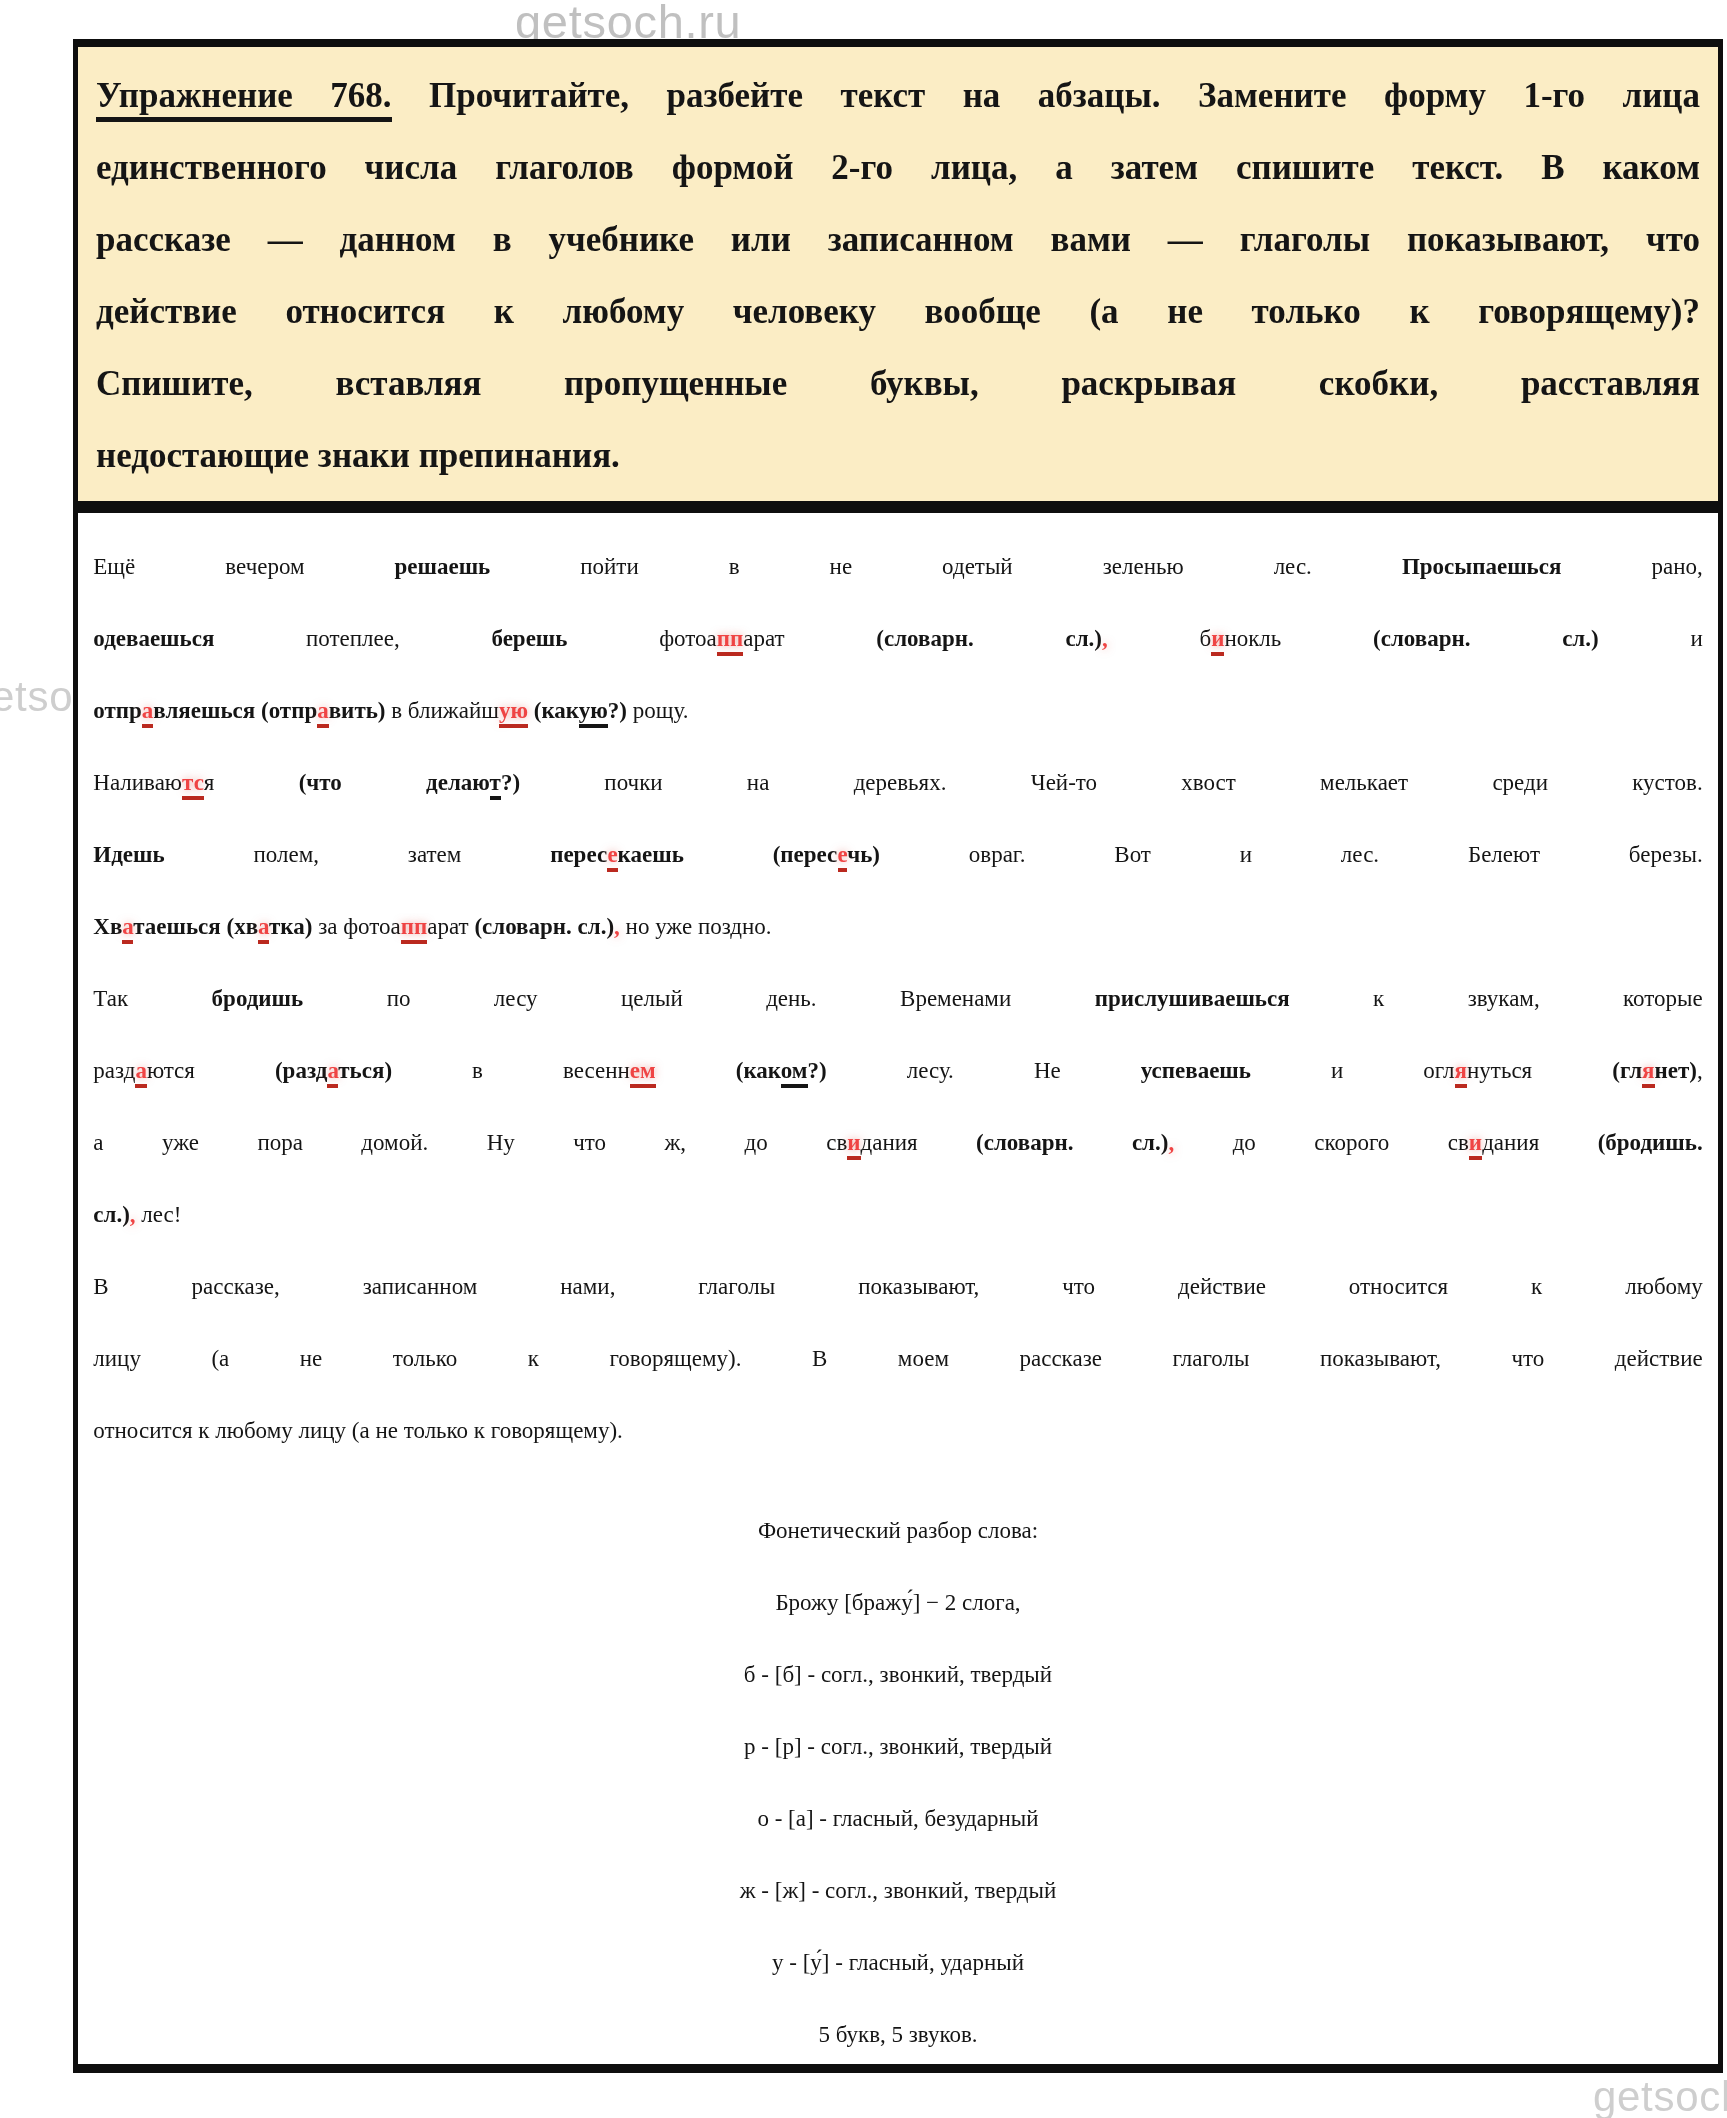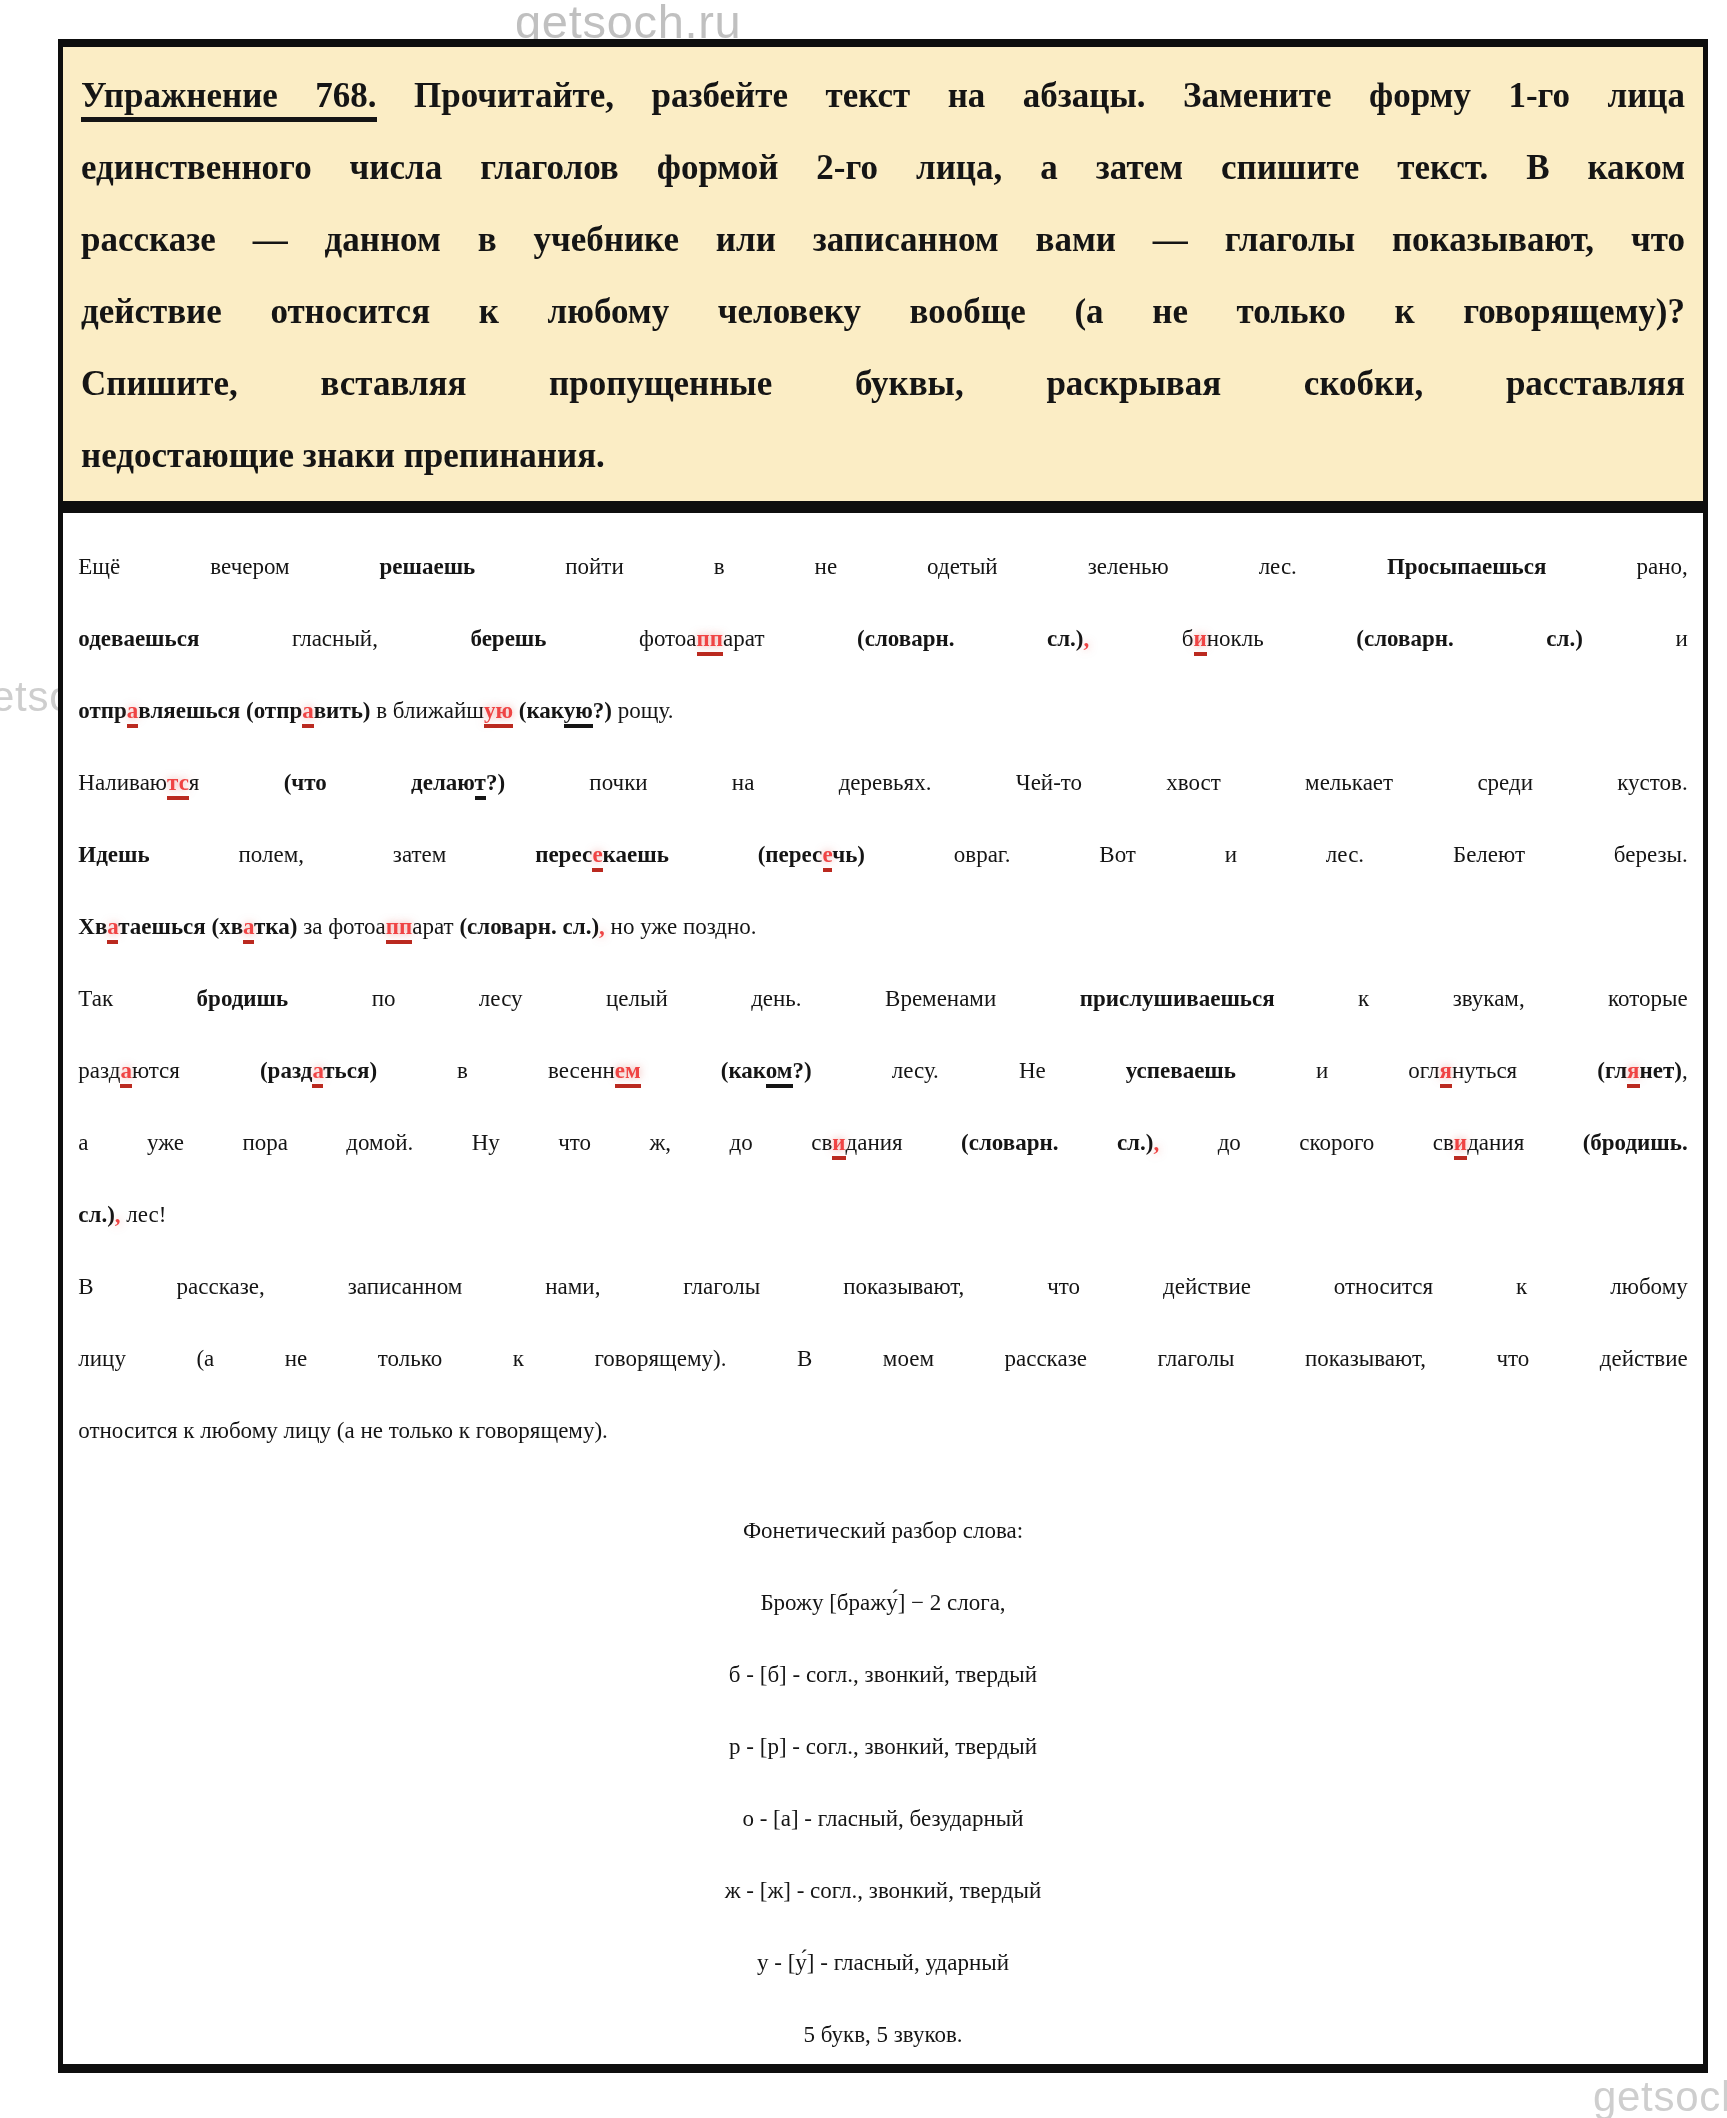--- a/index.html
+++ b/index.html
@@ -2,21 +2,21 @@
 <html style="font-size:11px"><head>
 <meta charset="utf-8">
 <style>
   html,body{margin:0;padding:0;}
   body{
     width:1728px;height:2119px;position:relative;overflow:hidden;
     background:#ffffff;
     font-family:"Liberation Serif","DejaVu Serif",serif;
     color:#151515;
   }
-  .box{position:absolute;box-sizing:border-box;border:5.6px solid #0e0e0e;}
+  .box{position:absolute;box-sizing:border-box;border:5.6px solid #0e0e0e;margin-left:15px;}
   .task-box{
     left:58px;top:39px;width:1650px;height:467px;
     background:#fbedc5;border-top-width:8.3px;
     padding:12.5px 18px 0 18px;
     font-weight:bold;font-size:35px;line-height:72px;
   }
   .answer-box{
     left:58px;top:506px;width:1650px;height:1567px;
     background:#ffffff;border-top-width:7px;border-bottom-width:9.7px;
     padding:18px 15.3px 0 15.3px;
@@ -70,21 +70,21 @@
     <div class="jline"><span class="bold">единственного числа глаголов формой 2-го лица, а затем спишите текст. В каком</span></div>
     <div class="jline"><span class="bold">рассказе — данном в учебнике или записанном вами — глаголы показывают, что</span></div>
     <div class="jline"><span class="bold">действие относится к любому человеку вообще (а не только к говорящему)?</span></div>
     <div class="jline"><span class="bold">Спишите, вставляя пропущенные буквы, раскрывая скобки, расставляя</span></div>
     <div class="jline last"><span class="bold">недостающие знаки препинания.</span></div>
   </div>
 
 <div class="box answer-box" id="answer-box">
   <div id="answer-paragraphs">
       <div class="jline"><span>Ещё вечером </span><span class="bold">решаешь</span><span> пойти в не одетый зеленью лес. </span><span class="bold">Просыпаешься</span><span> рано,</span></div>
-      <div class="jline"><span class="bold">одеваешься</span><span> гласный, </span><span class="bold">берешь</span><span> фотоа</span><span class="bold red ul-red">пп</span><span>арат </span><span class="bold">(словарн. сл.)</span><span class="bold red">,</span><span> б</span><span class="bold red ul-red">и</span><span>нокль </span><span class="bold">(словарн. сл.)</span><span> и</span></div>
+      <div class="jline"><span class="bold">одеваешься</span><span> потеплее, </span><span class="bold">берешь</span><span> фотоа</span><span class="bold red ul-red">пп</span><span>арат </span><span class="bold">(словарн. сл.)</span><span class="bold red">,</span><span> б</span><span class="bold red ul-red">и</span><span>нокль </span><span class="bold">(словарн. сл.)</span><span> и</span></div>
       <div class="jline last"><span class="bold">отпр</span><span class="bold red ul-red">а</span><span class="bold">вляешься </span><span class="bold">(отпр</span><span class="bold red ul-red">а</span><span class="bold">вить)</span><span> в ближайш</span><span class="bold red ul-red">ую</span><span> </span><span class="bold">(как</span><span class="bold ul-black">ую</span><span class="bold">?)</span><span> рощу.</span></div>
       <div class="jline"><span>Наливаю</span><span class="bold red ul-red">тс</span><span>я </span><span class="bold">(что делаю</span><span class="bold ul-black">т</span><span class="bold">?)</span><span> почки на деревьях. Чей-то хвост мелькает среди кустов.</span></div>
       <div class="jline"><span class="bold">Идешь</span><span> полем, затем </span><span class="bold">перес</span><span class="bold red ul-red">е</span><span class="bold">каешь </span><span class="bold">(перес</span><span class="bold red ul-red">е</span><span class="bold">чь)</span><span> овраг. Вот и лес. Белеют березы.</span></div>
       <div class="jline last"><span class="bold">Хв</span><span class="bold red ul-red">а</span><span class="bold">таешься </span><span class="bold">(хв</span><span class="bold red ul-red">а</span><span class="bold">тка)</span><span> за фотоа</span><span class="bold red ul-red">пп</span><span>арат </span><span class="bold">(словарн. сл.)</span><span class="bold red">,</span><span> но уже поздно.</span></div>
       <div class="jline"><span>Так </span><span class="bold">бродишь</span><span> по лесу целый день. Временами </span><span class="bold">прислушиваешься</span><span> к звукам, которые</span></div>
       <div class="jline"><span>разд</span><span class="bold red ul-red">а</span><span>ются </span><span class="bold">(разд</span><span class="bold red ul-red">а</span><span class="bold">ться)</span><span> в весенн</span><span class="bold red ul-red">ем</span><span> </span><span class="bold">(как</span><span class="bold ul-black">ом</span><span class="bold">?)</span><span> лесу. Не </span><span class="bold">успеваешь</span><span> и огл</span><span class="bold red ul-red">я</span><span>нуться </span><span class="bold">(гл</span><span class="bold red ul-red">я</span><span class="bold">нет)</span><span>,</span></div>
       <div class="jline"><span>а уже пора домой. Ну что ж, до св</span><span class="bold red ul-red">и</span><span>дания </span><span class="bold">(словарн. сл.)</span><span class="bold red">,</span><span> до скорого св</span><span class="bold red ul-red">и</span><span>дания </span><span class="bold">(бродишь.</span></div>
       <div class="jline last"><span class="bold">сл.)</span><span class="bold red">,</span><span> лес!</span></div>
       <div class="jline"><span>В рассказе, записанном нами, глаголы показывают, что действие относится к любому</span></div>
       <div class="jline"><span>лицу (а не только к говорящему). В моем рассказе глаголы показывают, что действие</span></div>

